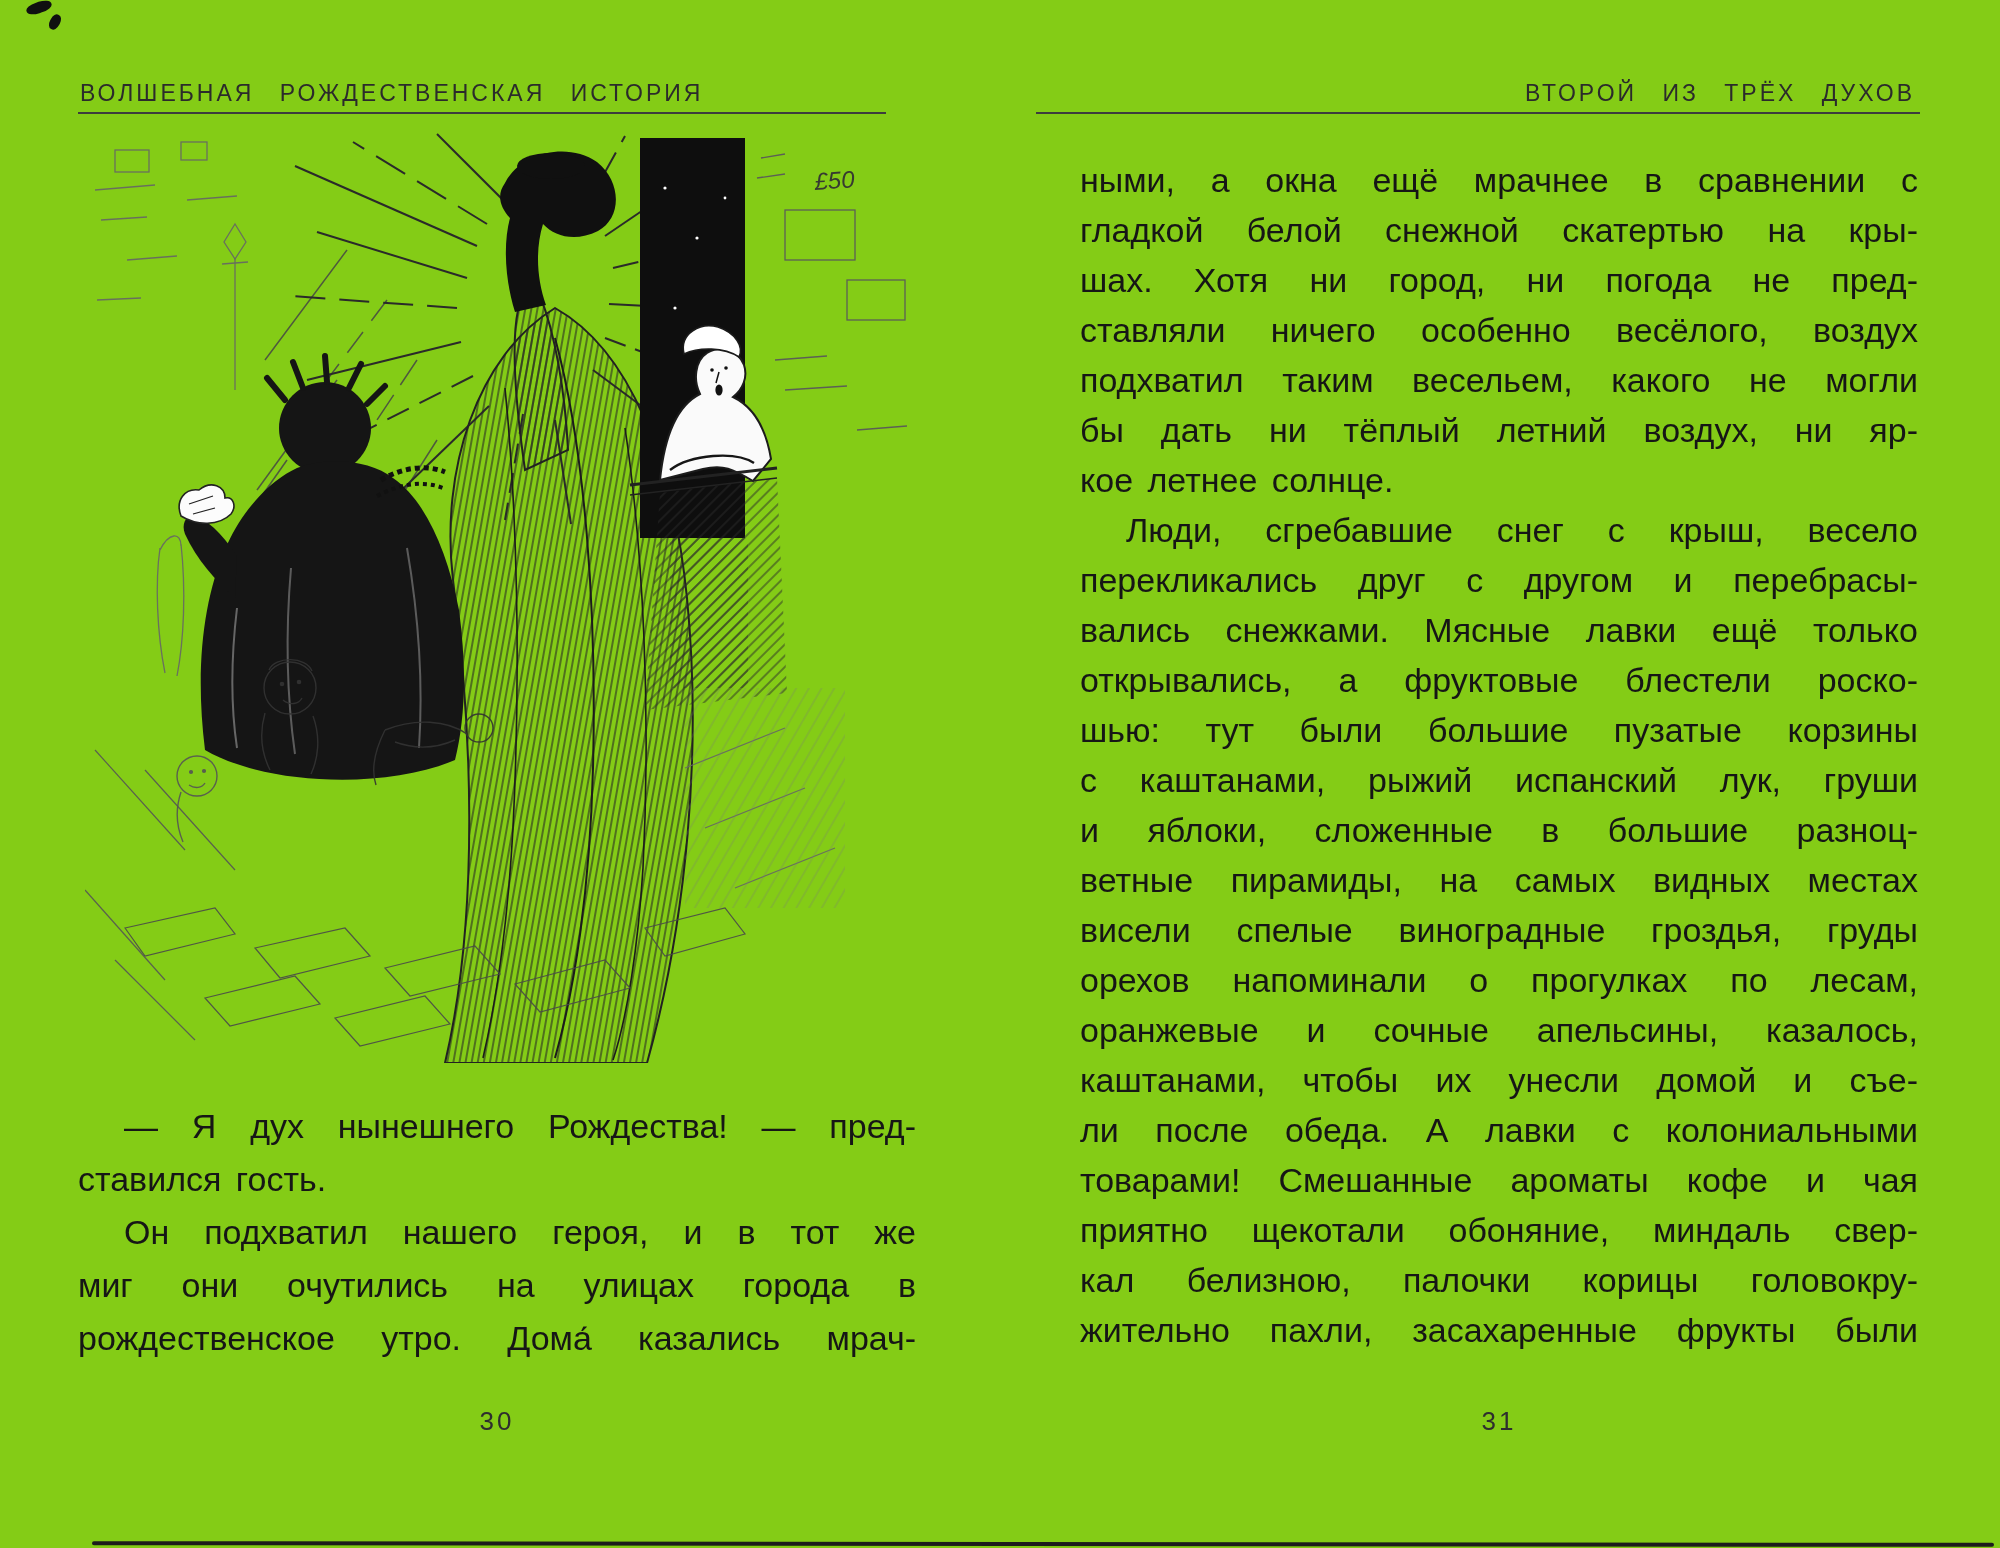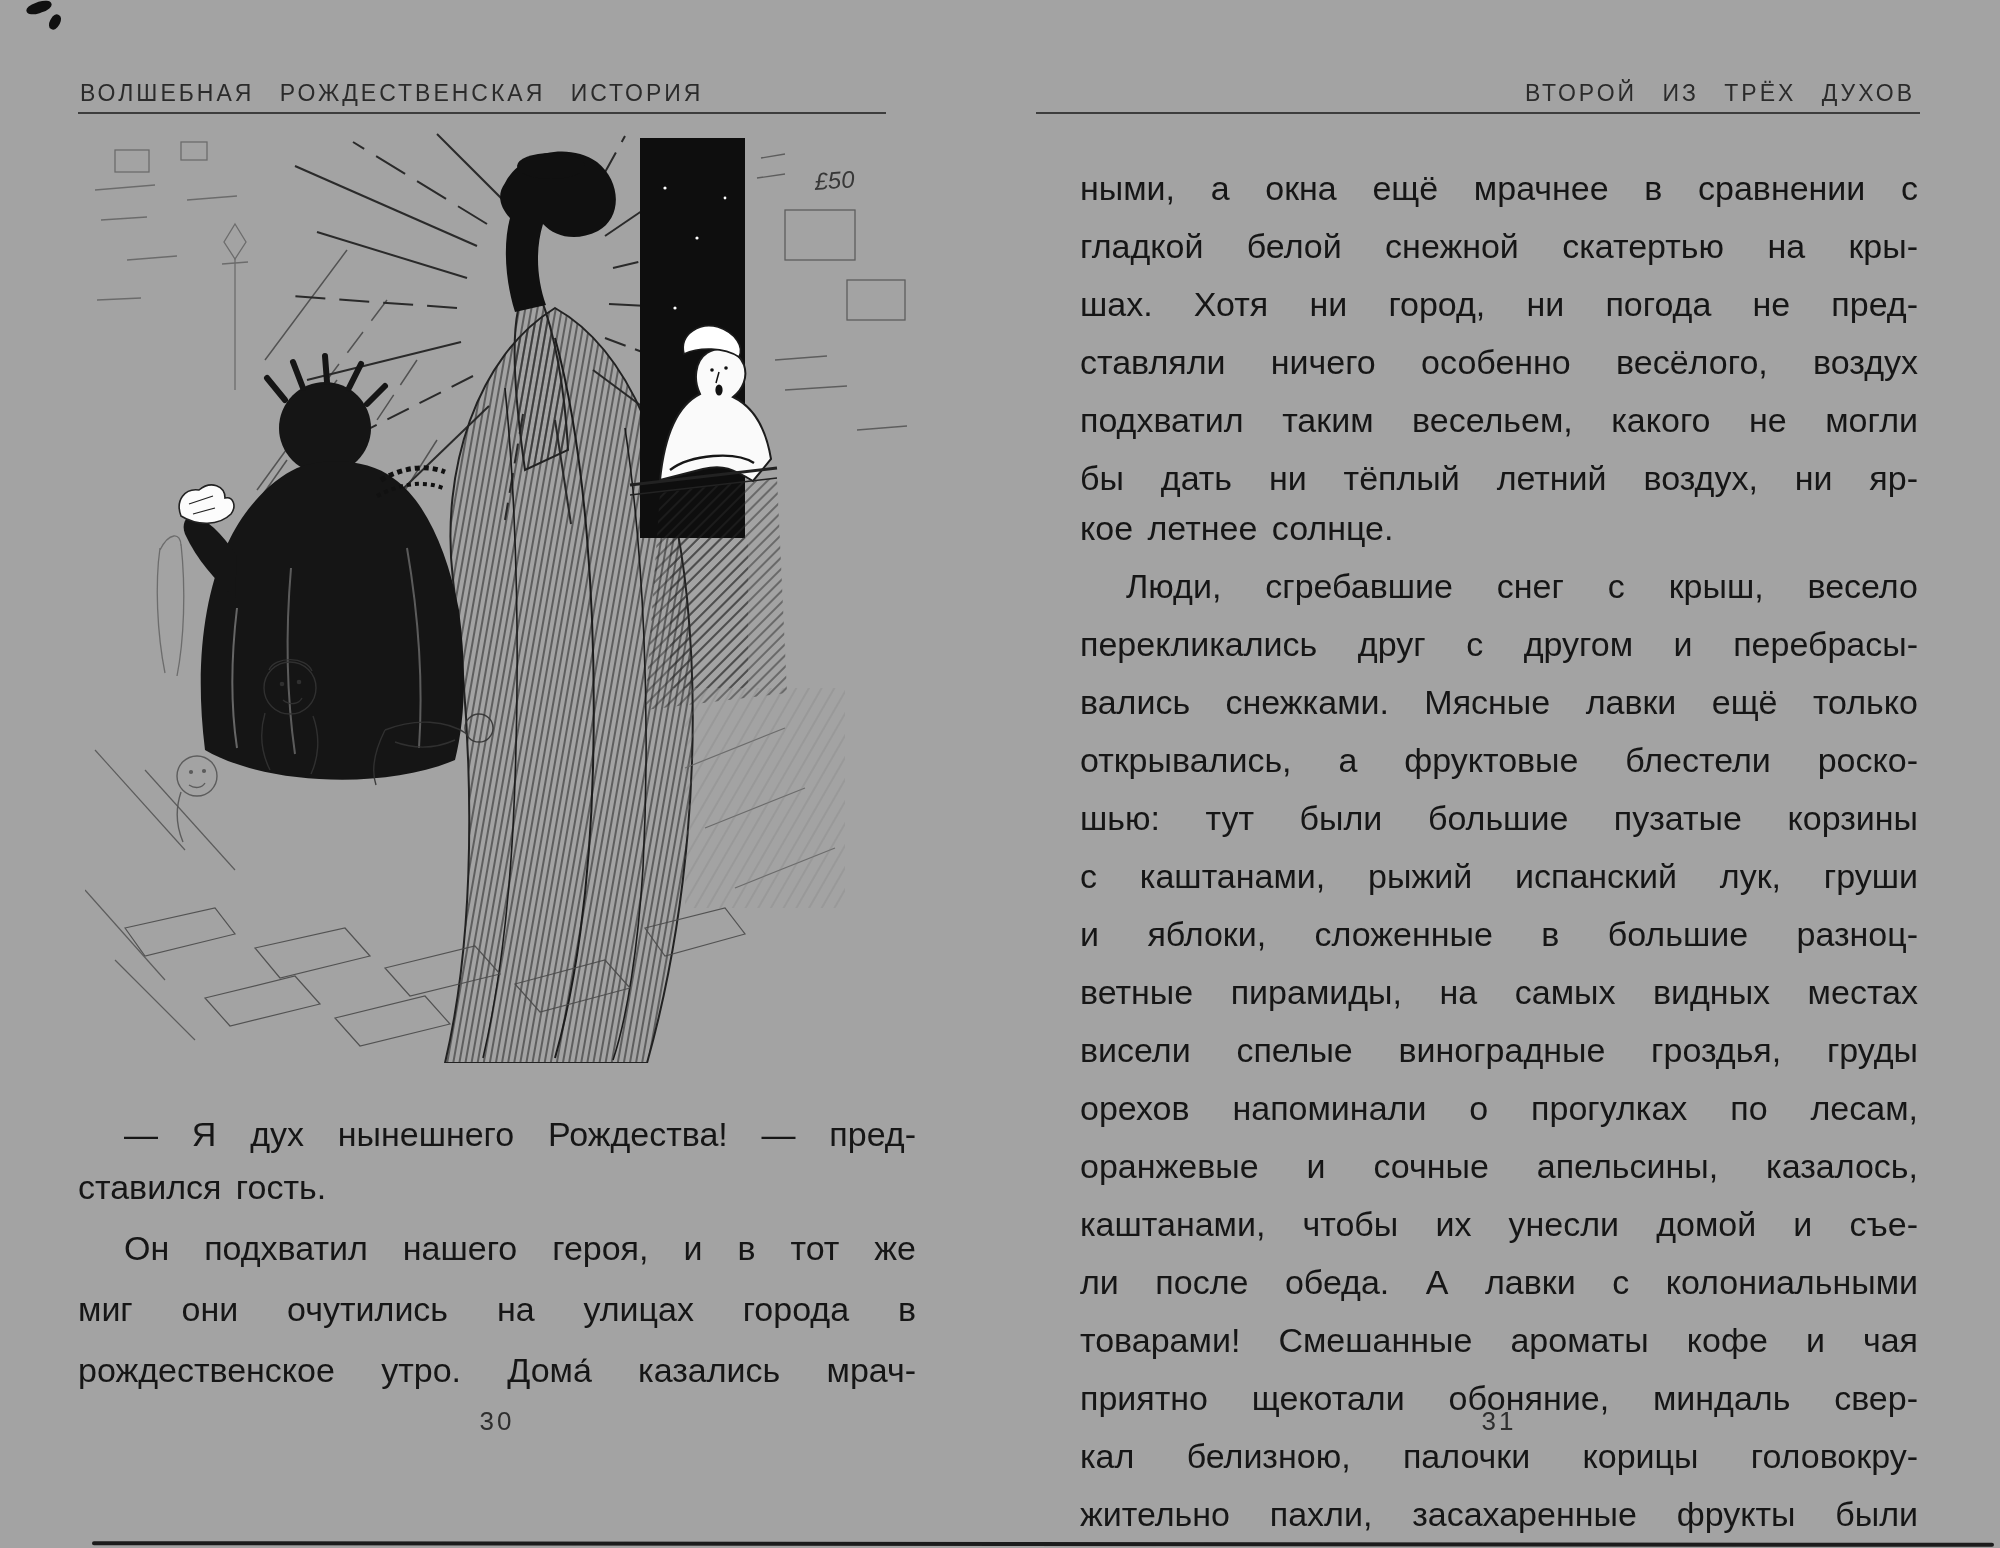--- a/index.html
+++ b/index.html
@@ -1,37 +1,37 @@
 <!DOCTYPE html>
 <html><head>
 <meta charset="utf-8">
 <style>
   html,body{margin:0;padding:0;background:#e8e8e8;}
   .spread{
-    position:relative;width:2000px;height:1548px;background:#a3a3a3;
+    position:relative;width:2000px;height:1548px;background:#84cc16;
     font-family:"Liberation Sans", sans-serif;color:#1b1b1b;overflow:hidden;
   }
   
   .runhead{
     position:absolute;top:80px;font-size:23px;letter-spacing:3px;word-spacing:16px;
     color:#2b2b2b;white-space:nowrap;
   }
   .runhead.lft{left:80px;}
   .runhead.rgt{right:85px;}
   .rule{position:absolute;top:112px;height:2px;background:#3d3d3d;}
   .rule.lft{left:78px;width:808px;}
   .rule.rgt{left:1036px;width:884px;}
   
   .col{position:absolute;width:838px;font-size:34px;color:#161616;}
   .col.leftcol{left:78px;top:1100px;}
   .col.rightcol{left:1080px;top:155px;}
   .line{display:block;width:100%;box-sizing:border-box;overflow:visible;word-spacing:5px;}
   .leftcol .line{height:53px;line-height:53px;}
   .rightcol .line{height:50px;line-height:50px;}
-  .j{text-align:justify;text-align-last:justify;margin-top:8px;}
+  .j{text-align:justify;text-align-last:justify;}
   .end{text-align:left;}
   .ind{padding-left:46px;}
   
   .pagenum{position:absolute;top:1406px;width:838px;text-align:center;
     font-size:26px;letter-spacing:3px;color:#2e2e2e;}
   .pagenum.lft{left:78px;}
   .pagenum.rgt{left:1080px;}
   
   .illo{position:absolute;left:85px;top:128px;width:830px;height:935px;}
   

